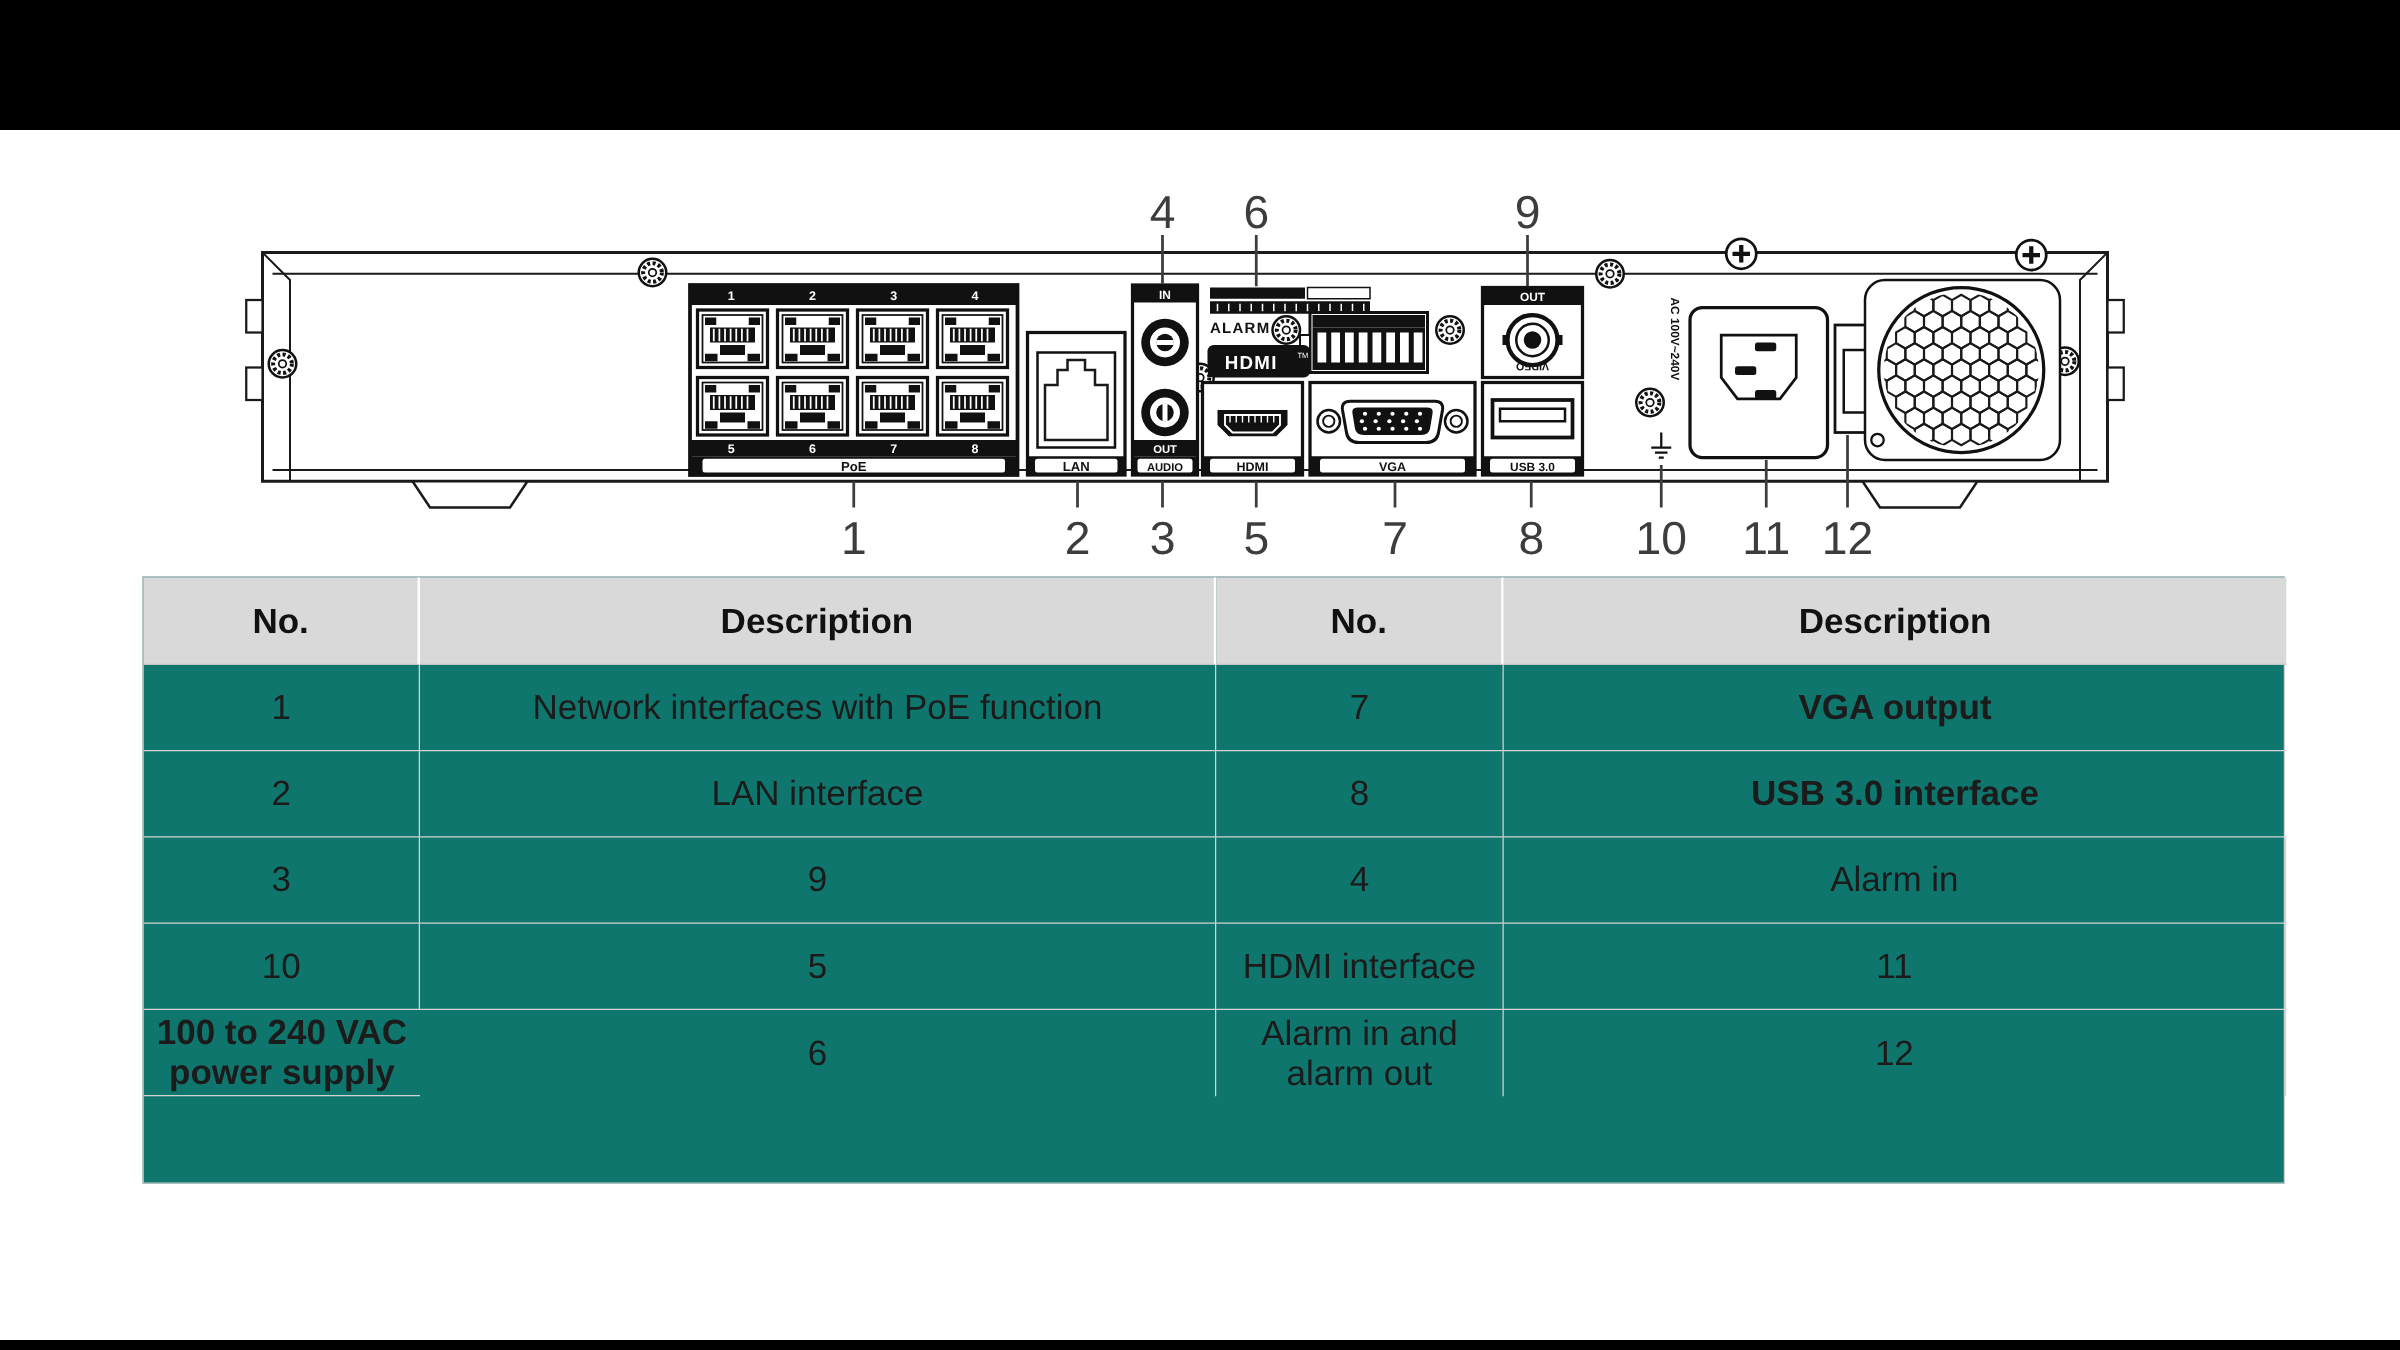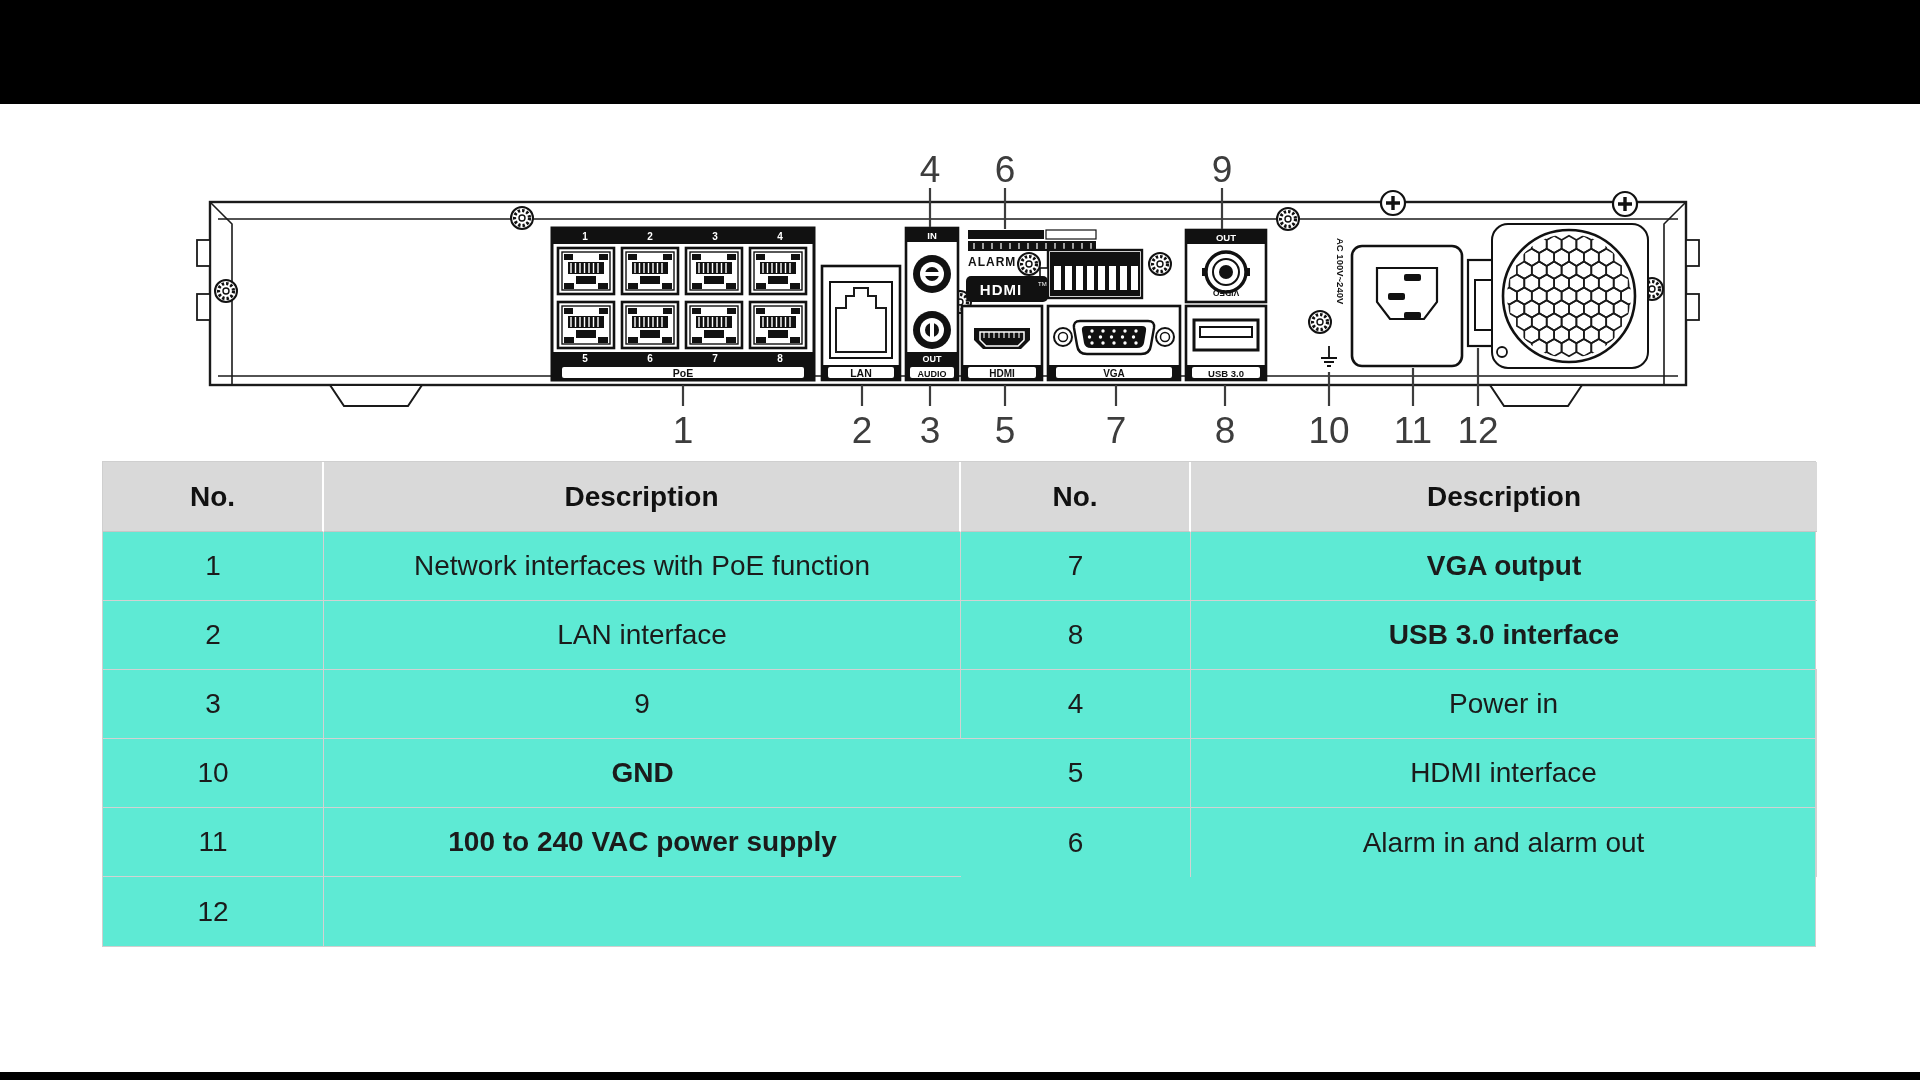--- a/index.html
+++ b/index.html
@@ -12,24 +12,24 @@
   .bar-bottom { bottom:0; height:8px; }
 
   .diagram-svg { position:absolute; left:0; top:0; width:1920px; height:460px; }
   .diagram-svg text { font-family:"Liberation Sans", sans-serif; }
   .callout-num { font-size:37px; fill:#3d3d3d; text-anchor:middle; }
   .port-label-white { fill:#ffffff; text-anchor:middle; font-weight:bold; }
   .port-label-black { fill:#111111; text-anchor:middle; font-weight:bold; }
   .lineart { stroke:#1a1a1a; fill:none; }
 
   .ref-table {
-    position:absolute; left:102px; top:461px; width:1714px;
+    position:absolute; left:114px; top:461px; width:1714px;
     display:grid; grid-template-columns:221px 637px 230px 626px;
     grid-template-rows:70px repeat(6, 69px);
-    border:1px solid #cfcfcf; box-sizing:border-box; background:#5eead4;
+    border:1px solid #cfcfcf; box-sizing:border-box; background:#0f766e;
   }
   .cell {
     display:flex; align-items:center; justify-content:center;
     font-size:28px; color:#1b1b1b;
     border-right:1px solid #d2d2d2; border-bottom:1px solid #d2d2d2;
     box-sizing:border-box; text-align:center;
   }
   .cell.last-col { border-right:none;font-weight:bold; }
   .cell.head {
     background:#d9d9d9; font-weight:bold; color:#111;
@@ -376,23 +376,22 @@
 
     <div class="cell">2</div>
     <div class="cell">LAN interface</div>
     <div class="cell">8</div>
     <div class="cell last-col">USB 3.0 interface</div>
 
     <div class="cell">3</div>
     <div class="cell">9</div>
 
     <div class="cell">4</div>
-    <div class="cell">Power in</div>
+    <div class="cell">Alarm in</div>
     <div class="cell">10</div>
-    <div class="cell last-col">GND</div>
 
     <div class="cell">5</div>
     <div class="cell">HDMI interface</div>
     <div class="cell">11</div>
     <div class="cell last-col">100 to 240 VAC power supply</div>
 
     <div class="cell bottom-row">6</div>
     <div class="cell bottom-row">Alarm in and alarm out</div>
     <div class="cell bottom-row">12</div>
   </div>

